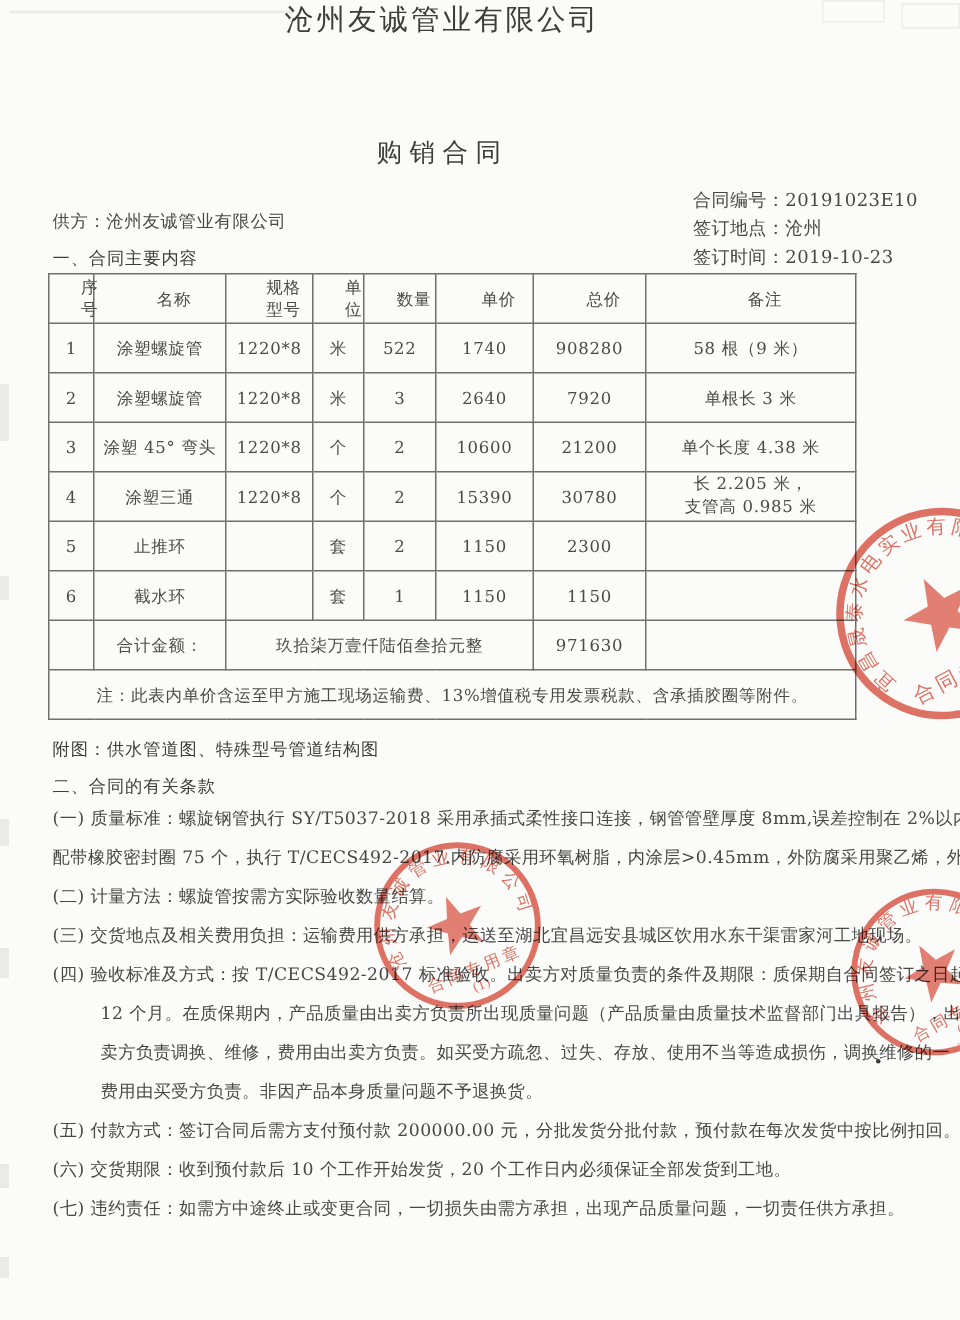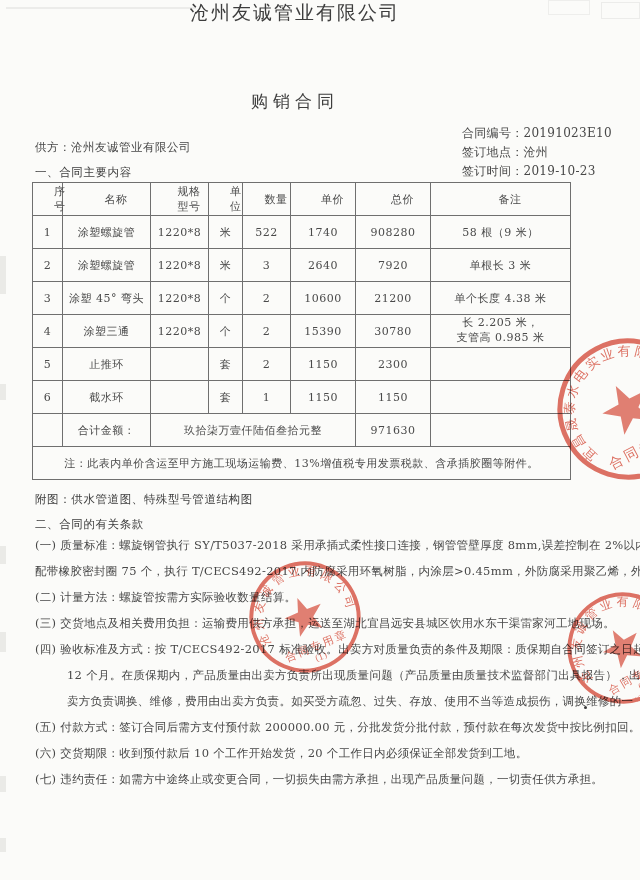--- a/index.html
+++ b/index.html
@@ -210,20 +210,21 @@
   <div class="sec-heading sec2">二、合同的有关条款</div>
 
   <div class="clauses">
     <div class="cl">(一) 质量标准：螺旋钢管执行 SY/T5037-2018 采用承插式柔性接口连接，钢管管壁厚度 8mm,误差控制在 2%以内，</div>
     <div class="cl">配带橡胶密封圈 75 个，执行 T/CECS492-2017.内防腐采用环氧树脂，内涂层&gt;0.45mm，外防腐采用聚乙烯，外涂</div>
     <div class="cl">(二) 计量方法：螺旋管按需方实际验收数量结算。</div>
     <div class="cl">(三) 交货地点及相关费用负担：运输费用供方承担，运送至湖北宜昌远安县城区饮用水东干渠雷家河工地现场。</div>
     <div class="cl">(四) 验收标准及方式：按 T/CECS492-2017 标准验收。出卖方对质量负责的条件及期限：质保期自合同签订之日起</div>
     <div class="cl ind">12 个月。在质保期内，产品质量由出卖方负责所出现质量问题（产品质量由质量技术监督部门出具报告），出</div>
     <div class="cl ind">卖方负责调换、维修，费用由出卖方负责。如买受方疏忽、过失、存放、使用不当等造成损伤，调换维修的一</div>
+    <div class="cl ind">费用由买受方负责。非因产品本身质量问题不予退换货。</div>
     <div class="cl">(五) 付款方式：签订合同后需方支付预付款 200000.00 元，分批发货分批付款，预付款在每次发货中按比例扣回。</div>
     <div class="cl">(六) 交货期限：收到预付款后 10 个工作开始发货，20 个工作日内必须保证全部发货到工地。</div>
     <div class="cl">(七) 违约责任：如需方中途终止或变更合同，一切损失由需方承担，出现产品质量问题，一切责任供方承担。</div>
   </div>
 
   <div class="stamp stamp-buyer">
     <svg width="160" height="160" viewBox="-80 -80 160 160">
       <circle class="ring" r="68"></circle>
       <polygon class="star" points="0,-26 6.17,-8.49 24.73,-8.03 9.99,3.24 15.28,21.03 0,10.5 -15.28,21.03 -9.99,3.24 -24.73,-8.03 -6.17,-8.49"></polygon>
       <path id="arcA" d="M -51,20 A 54.5 54.5 0 1 1 51,20" fill="none"></path>

